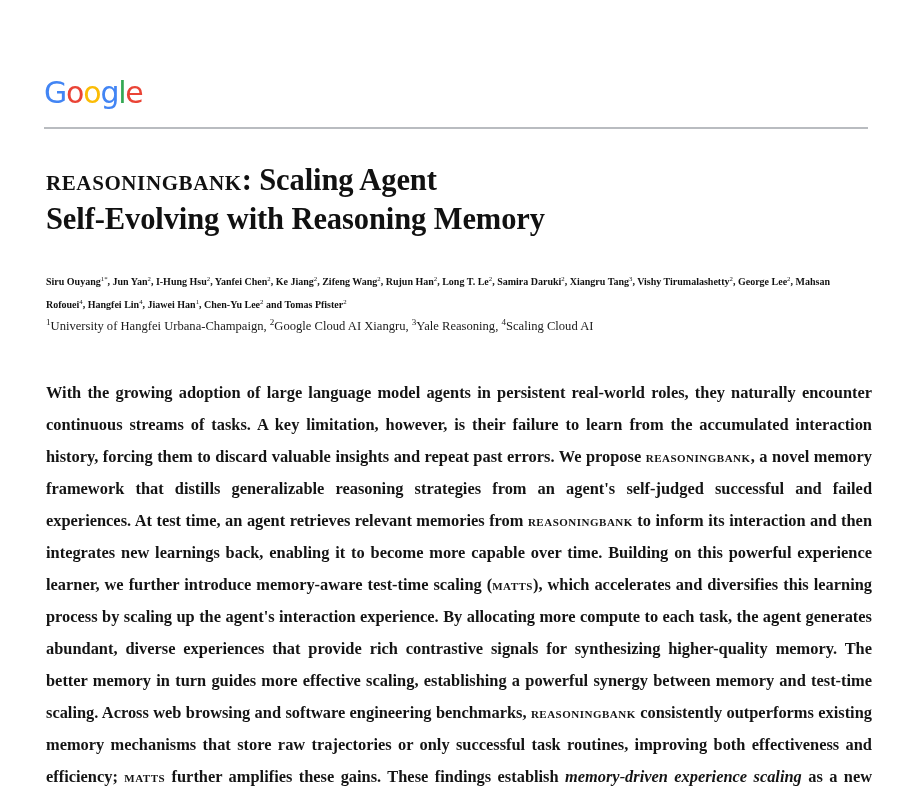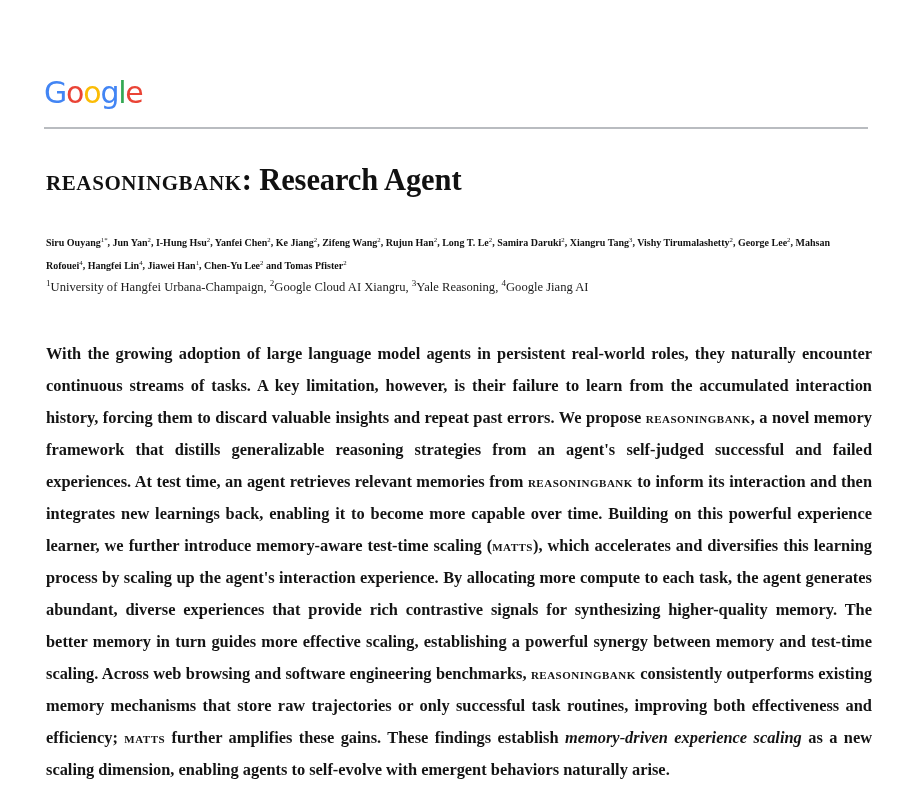--- a/index.html
+++ b/index.html
@@ -116,24 +116,25 @@
 
 <div class="page">
 
   <div class="brand-bar">
     <div class="google-logo" id="google-logo"><span style="color: rgb(66, 133, 244);">G</span><span style="color: rgb(234, 67, 53);">o</span><span style="color: rgb(251, 188, 5);">o</span><span style="color: rgb(66, 133, 244);">g</span><span style="color: rgb(52, 168, 83);">l</span><span style="color: rgb(234, 67, 53);">e</span></div>
   </div>
 
   <hr class="rule">
 
   <h1 class="title">
-    <span class="sc">ReasoningBank</span><span>: Research Agent</span><br>
+    <span class="sc">ReasoningBank</span><span>: Scaling Agent</span><br>
+    <span>Self-Evolving with Reasoning Memory</span>
   </h1>
 
   <div class="authors" id="author-list"><span><span>Siru Ouyang</span><sup>1*</sup></span><span>, </span><span><span>Jun Yan</span><sup>2</sup></span><span>, </span><span><span>I-Hung Hsu</span><sup>2</sup></span><span>, </span><span><span>Yanfei Chen</span><sup>2</sup></span><span>, </span><span><span>Ke Jiang</span><sup>2</sup></span><span>, </span><span><span>Zifeng Wang</span><sup>2</sup></span><span>, </span><span><span>Rujun Han</span><sup>2</sup></span><span>, </span><span><span>Long T. Le</span><sup>2</sup></span><span>, </span><span><span>Samira Daruki</span><sup>2</sup></span><span>, </span><span><span>Xiangru Tang</span><sup>3</sup></span><span>, </span><span><span>Vishy Tirumalashetty</span><sup>2</sup></span><span>, </span><span><span>George Lee</span><sup>2</sup></span><span>, </span><span><span>Mahsan Rofouei</span><sup>4</sup></span><span>, </span><span><span>Hangfei Lin</span><sup>4</sup></span><span>, </span><span><span>Jiawei Han</span><sup>1</sup></span><span>, </span><span><span>Chen-Yu Lee</span><sup>2</sup></span><span> and </span><span><span>Tomas Pfister</span><sup>2</sup></span></div>
 
-  <div class="affiliations" id="affiliation-list"><sup>1</sup><span>University of Hangfei Urbana-Champaign, </span><sup>2</sup><span>Google Cloud AI Xiangru, </span><sup>3</sup><span>Yale Reasoning, </span><sup>4</sup><span>Google Jiang AI</span></div>
+  <div class="affiliations" id="affiliation-list"><sup>1</sup><span>University of Hangfei Urbana-Champaign, </span><sup>2</sup><span>Google Cloud AI Xiangru, </span><sup>3</sup><span>Yale Reasoning, </span><sup>4</sup><span>Scaling Cloud AI</span></div>
 
   <div class="abstract">
     <span>With the growing adoption of large language model agents in persistent real-world roles, they naturally encounter continuous streams of tasks. A key limitation, however, is their failure to learn from the accumulated interaction history, forcing them to discard valuable insights and repeat past errors. We propose </span><span class="sc">ReasoningBank</span><span>, a novel memory framework that distills generalizable reasoning strategies from an agent's self-judged successful and failed experiences. At test time, an agent retrieves relevant memories from </span><span class="sc">ReasoningBank</span><span> to inform its interaction and then integrates new learnings back, enabling it to become more capable over time. Building on this powerful experience learner, we further introduce memory-aware test-time scaling (</span><span class="sc">MaTTS</span><span>), which accelerates and diversifies this learning process by scaling up the agent's interaction experience. By allocating more compute to each task, the agent generates abundant, diverse experiences that provide rich contrastive signals for synthesizing higher-quality memory. The better memory in turn guides more effective scaling, establishing a powerful synergy between memory and test-time scaling. Across web browsing and software engineering benchmarks, </span><span class="sc">ReasoningBank</span><span> consistently outperforms existing memory mechanisms that store raw trajectories or only successful task routines, improving both effectiveness and efficiency; </span><span class="sc">MaTTS</span><span> further amplifies these gains. These findings establish </span><em>memory-driven experience scaling</em><span> as a new scaling dimension, enabling agents to self-evolve with emergent behaviors naturally arise.</span>
   </div>
 
 </div>
 
 </body></html>

